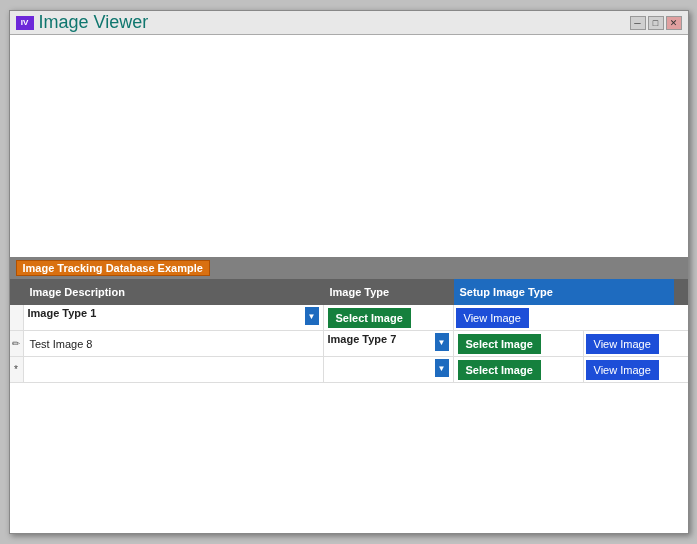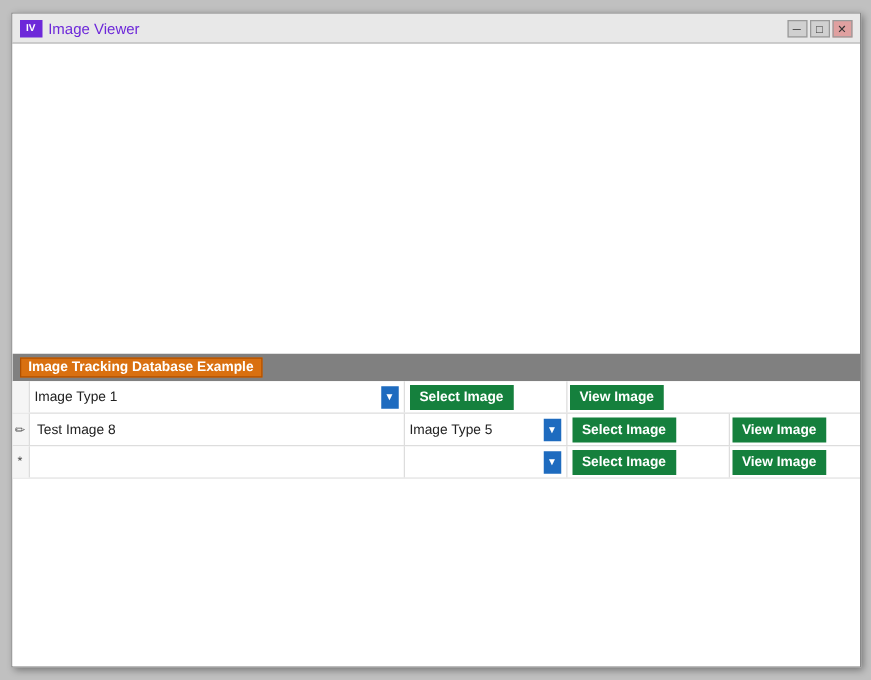--- a/index.html
+++ b/index.html
@@ -49,22 +49,22 @@
       background: #6d28d9;
       display: flex;
       align-items: center;
       justify-content: center;
       font-size: 8px;
       color: white;
       font-weight: bold;
     }
 
     .title-bar-title {
-      font-size: 12px;
-      color: #6d28d9;
+      font-size: 18px;
+      color: #0f766e;
     }
 
     .title-bar-controls {
       display: flex;
       gap: 2px;
     }
 
     .title-btn {
       width: 16px;
       height: 14px;
@@ -173,25 +173,25 @@
       font-size: 11px;
       color: #222;
       border-right: 1px solid #ddd;
       height: 100%;
       display: flex;
       align-items: center;
     }
 
     .image-type-cell {
       display: flex;
-      align-items: center;
+      align-items: flex-start;
       justify-content: space-between;
       padding: 2px 4px;
       font-size: 11px;
-      font-weight: normal;
+      font-weight: bold;
       color: #222;
       border-right: 1px solid #ddd;
       height: 100%;
     }
 
     .dropdown-arrow {
       width: 14px;
       height: 18px;
       background: #1e6bbf;
       display: flex;
@@ -212,25 +212,25 @@
       padding: 3px 8px;
       cursor: pointer;
       height: 20px;
       display: flex;
       align-items: center;
       white-space: nowrap;
       margin: 0 2px;
     }
 
     .btn-view-image {
-      background: #15803d;
+      background: #1d4ed8;
       color: white;
       border: none;
       font-size: 11px;
-      font-weight: bold;
+      font-weight: normal;
       padding: 3px 8px;
       cursor: pointer;
       height: 20px;
       display: flex;
       align-items: center;
       white-space: nowrap;
     }
 
     .action-cell {
       display: flex;
@@ -276,20 +276,26 @@
   </div>
 
   <div class="window-content">
     <div class="image-area"></div>
 
     <div class="panel-section">
       <div class="panel-header-bar">
         <span class="panel-header-label">Image Tracking Database Example</span>
       </div>
 
+      <div class="table-header-row">
+        <div class="table-header-cell"></div>
+        <div class="table-header-cell">Image Description</div>
+        <div class="table-header-cell">Image Type</div>
+        <div class="setup-image-type-header">Setup Image Type</div>
+      </div>
 
       <div class="table-body">
 
         <div class="table-row">
           <div class="row-indicator">
             <span class="row-indicator-icon"></span>
           </div>
           <div class="image-type-cell">
             <span>Image Type 1</span>
             <div class="dropdown-arrow">▼</div>
@@ -301,21 +307,21 @@
             <button class="btn-view-image">View Image</button>
           </div>
         </div>
 
         <div class="table-row">
           <div class="row-indicator">
             <span class="row-indicator-icon">✏</span>
           </div>
           <div class="table-cell">Test Image 8</div>
           <div class="image-type-cell">
-            <span>Image Type 5</span>
+            <span>Image Type 7</span>
             <div class="dropdown-arrow">▼</div>
           </div>
           <div class="action-cell">
             <button class="btn-select-image">Select Image</button>
           </div>
           <div class="view-cell">
             <button class="btn-view-image">View Image</button>
           </div>
         </div>
 

